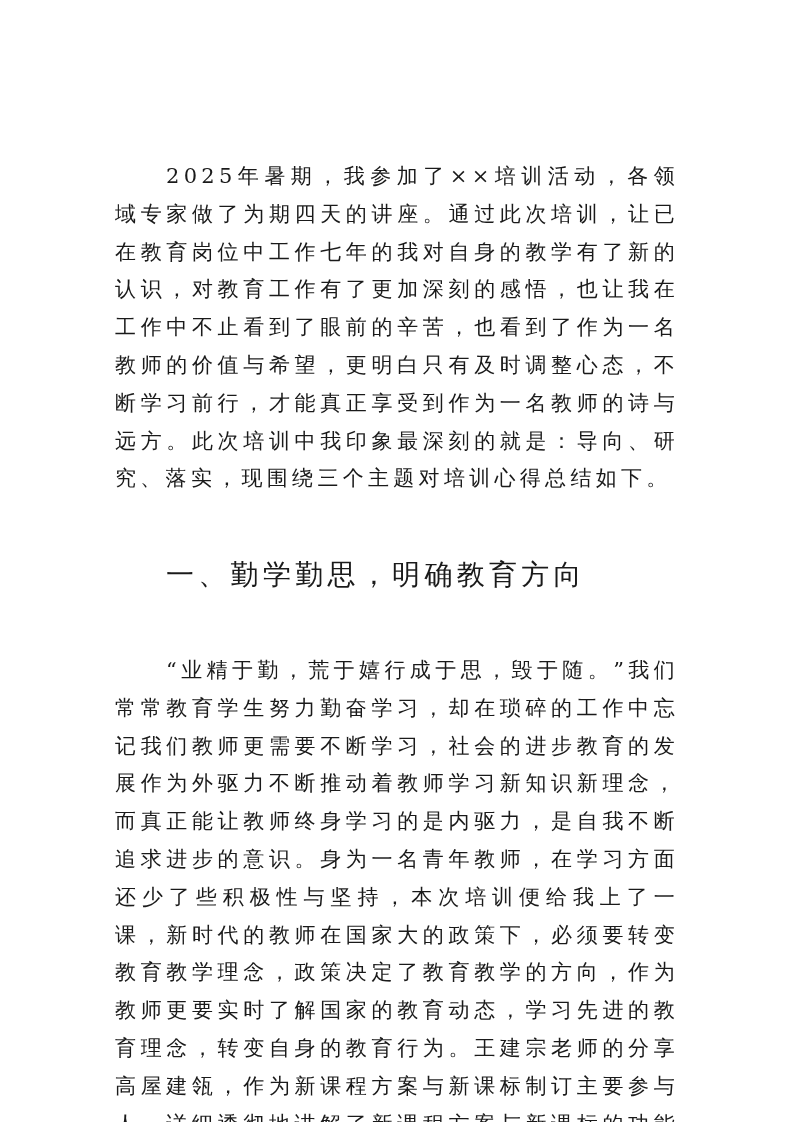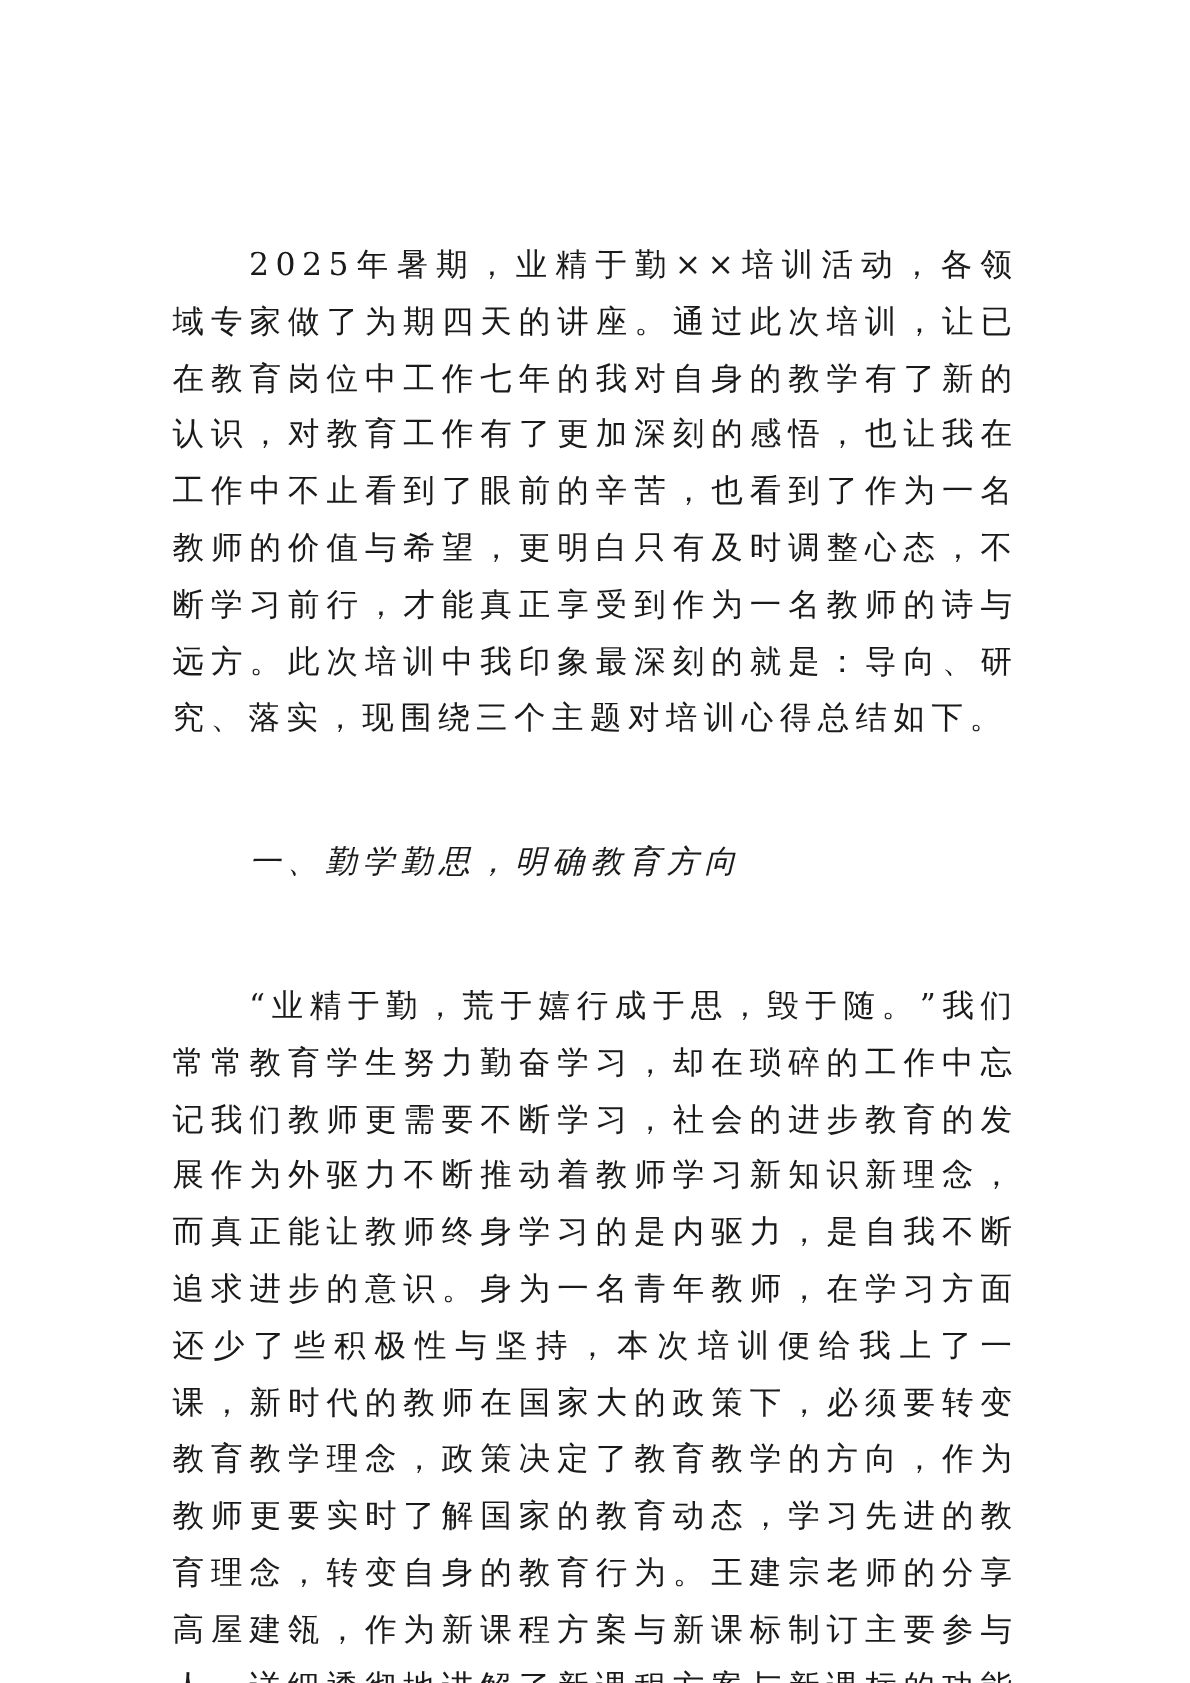--- a/index.html
+++ b/index.html
@@ -1,26 +1,26 @@
 <!DOCTYPE html>
 <html><head>
   <meta charset="utf-8">
   <style>
     html, body { margin: 0; padding: 0; background: #ffffff; }
     body { width: 793px; height: 1122px; position: relative; overflow: hidden;
            font-family: "DejaVu Serif", "Liberation Serif", serif; color: #1a1a1a; }
     .page { position: absolute; left: 115px; top: 158px; width: 564px; }
     .para { margin: 0; font-size: 21px; line-height: 37.8px; letter-spacing: 4.3px;
             text-align: justify; text-indent: 51px; word-break: break-all; }
-    .heading { margin: 0; font-size: 21px; line-height: 37.8px; letter-spacing: 4.3px;
-               text-indent: 51px; font-style: italic; }
+    .heading { margin: 0; font-size: 28px; line-height: 37.8px; letter-spacing: 4.3px;
+               text-indent: 51px; }
     .gap1 { height: 58px; }
   </style>
 </head>
 <body>
 
 <div class="page">
-  <p class="para">2025年暑期，业精于勤××培训活动，各领域专家做了为期四天的讲座。通过此次培训，让已在教育岗位中工作七年的我对自身的教学有了新的认识，对教育工作有了更加深刻的感悟，也让我在工作中不止看到了眼前的辛苦，也看到了作为一名教师的价值与希望，更明白只有及时调整心态，不断学习前行，才能真正享受到作为一名教师的诗与远方。此次培训中我印象最深刻的就是：导向、研究、落实，现围绕三个主题对培训心得总结如下。</p>
+  <p class="para">2025年暑期，我参加了××培训活动，各领域专家做了为期四天的讲座。通过此次培训，让已在教育岗位中工作七年的我对自身的教学有了新的认识，对教育工作有了更加深刻的感悟，也让我在工作中不止看到了眼前的辛苦，也看到了作为一名教师的价值与希望，更明白只有及时调整心态，不断学习前行，才能真正享受到作为一名教师的诗与远方。此次培训中我印象最深刻的就是：导向、研究、落实，现围绕三个主题对培训心得总结如下。</p>
   <div class="gap1"></div>
   <p class="heading">一、勤学勤思，明确教育方向</p>
   <div class="gap1"></div>
   <p class="para">“业精于勤，荒于嬉行成于思，毁于随。”我们常常教育学生努力勤奋学习，却在琐碎的工作中忘记我们教师更需要不断学习，社会的进步教育的发展作为外驱力不断推动着教师学习新知识新理念，而真正能让教师终身学习的是内驱力，是自我不断追求进步的意识。身为一名青年教师，在学习方面还少了些积极性与坚持，本次培训便给我上了一课，新时代的教师在国家大的政策下，必须要转变教育教学理念，政策决定了教育教学的方向，作为教师更要实时了解国家的教育动态，学习先进的教育理念，转变自身的教育行为。王建宗老师的分享高屋建瓴，作为新课程方案与新课标制订主要参与人，详细透彻地讲解了新课程方案与新课标的功能变化以及课程实施。昌青老师从教</p>
 </div>
 
 </body></html>

